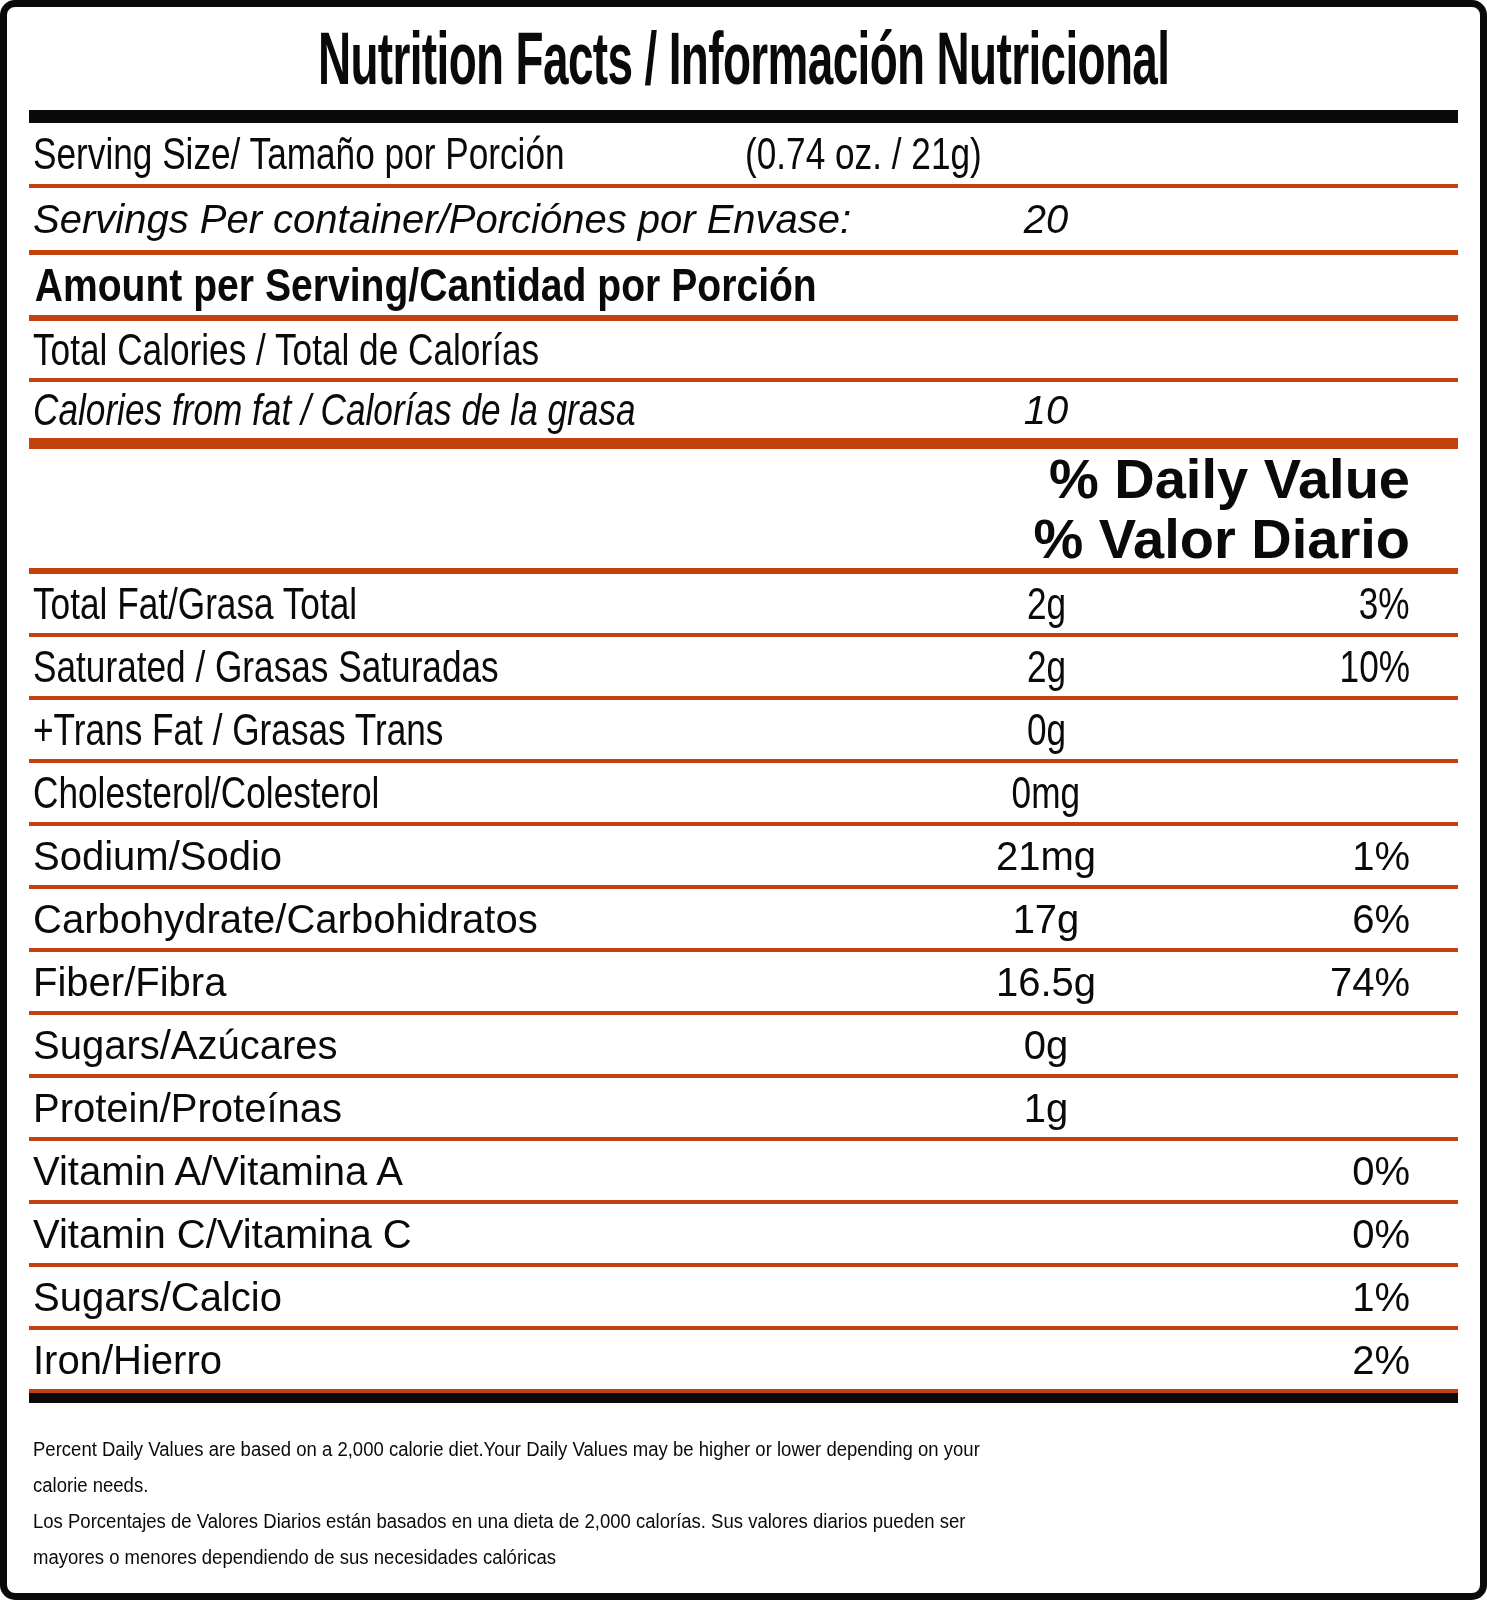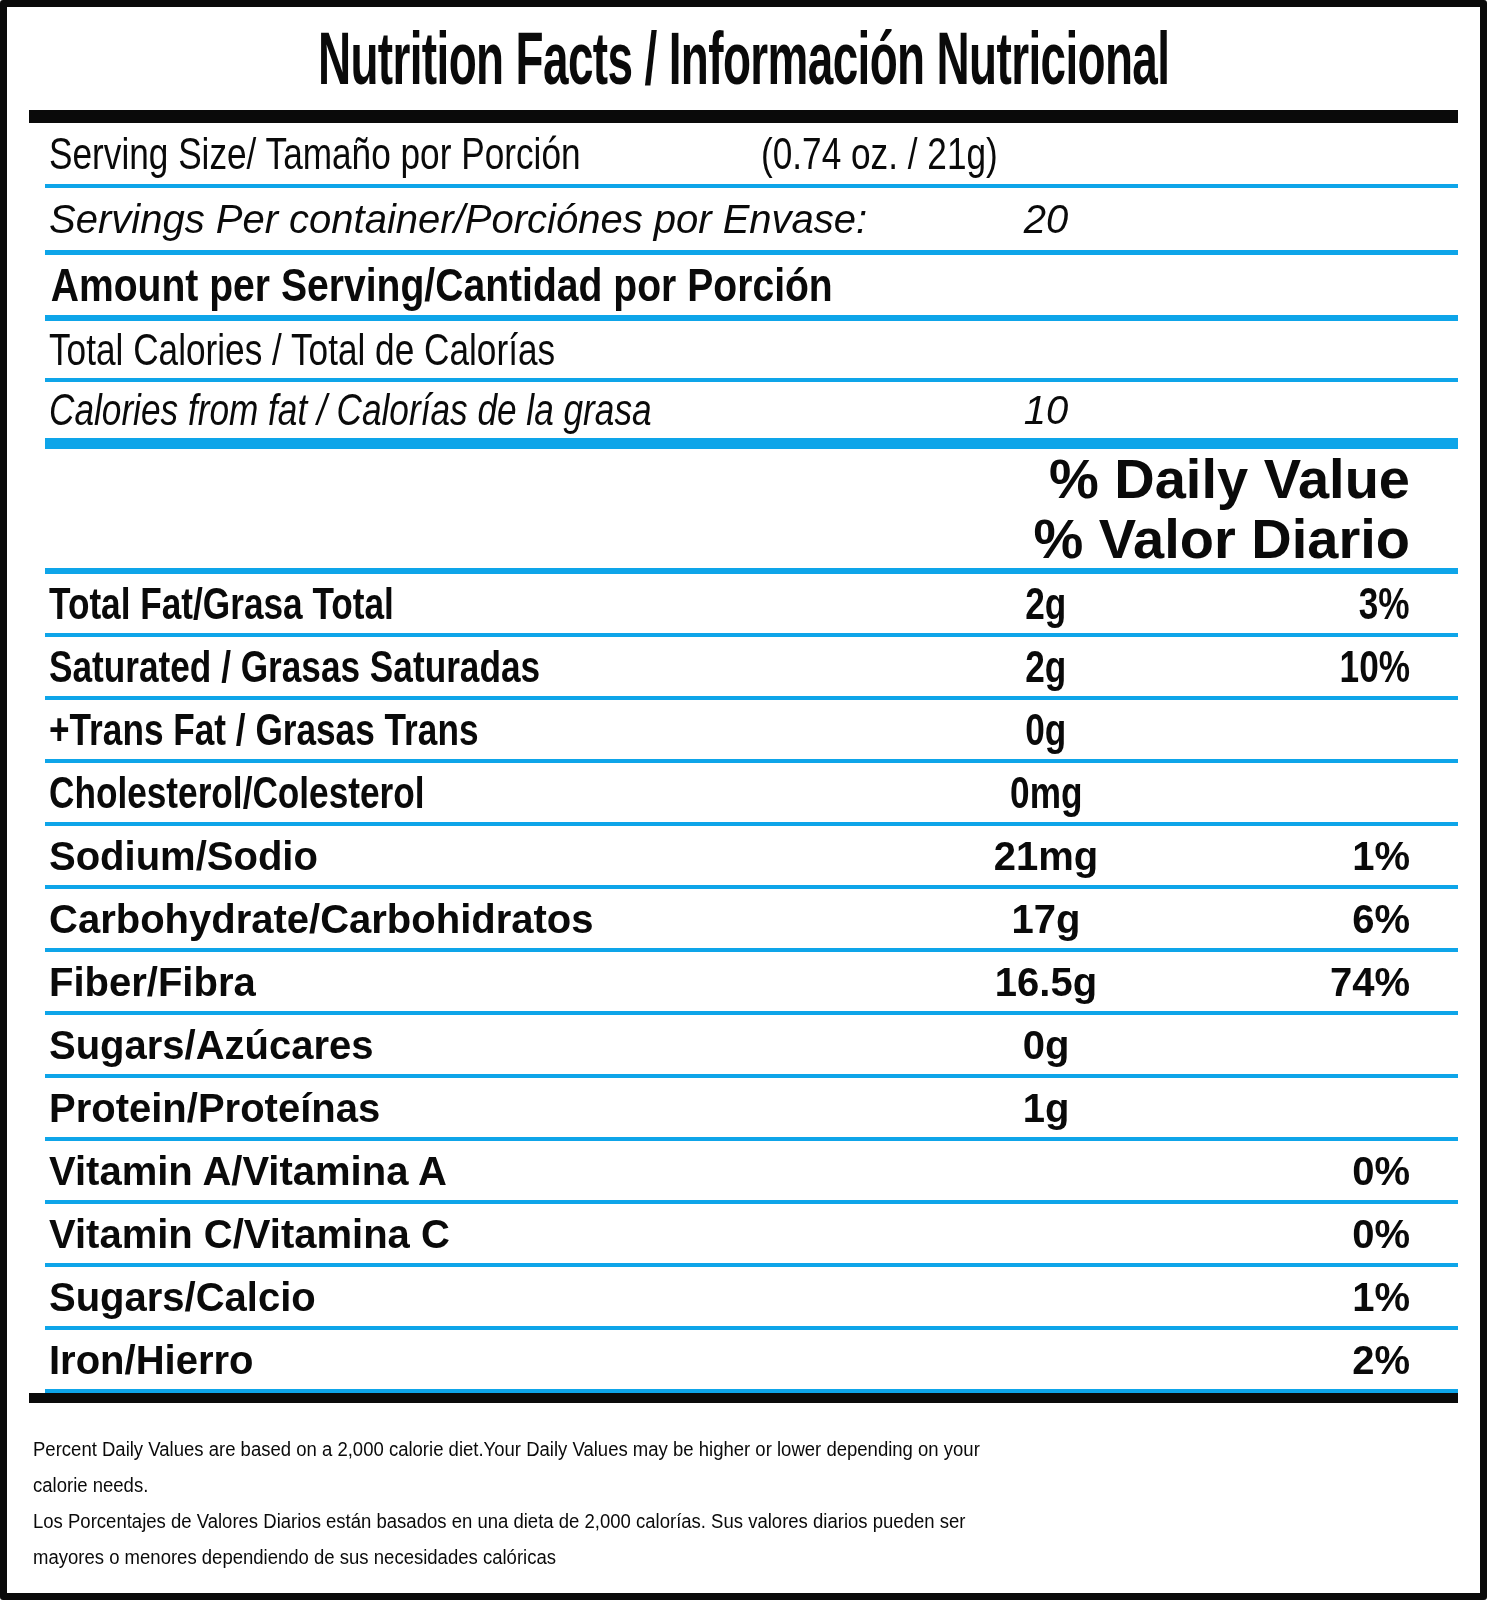--- a/index.html
+++ b/index.html
@@ -2,59 +2,58 @@
 <html><head>
 <meta charset="utf-8">
 <style>
   html,body { margin:0; padding:0; background:#ffffff; }
   .lbl {
     position:relative;
     width:1487px; height:1600px;
     box-sizing:border-box;
     background:#ffffff;
     border:7px solid #0a0a0a;
-    border-radius:3px;
+    border-radius:15px;
     overflow:hidden;
     color:#0a0a0a;
     font-family:"Liberation Sans", sans-serif;
   }
   .title-wrap { height:103px; display:flex; align-items:center; justify-content:center; }
   .title-text {
     font-size:74px; font-weight:bold; white-space:nowrap;
     letter-spacing:-1px;
     transform:scaleX(0.62);
   }
   .bar { height:13px; background:#0a0a0a; margin:0 22px; }
   .rows { margin:0 22px; font-size:40px; line-height:1; }
   .row {
     display:grid;
     grid-template-columns:1fr 320px 252px;
     align-items:center;
-    border-bottom:4px solid #0ea5e9;
-    margin-left:16px;
+    border-bottom:4px solid #c2410c;
   }
   .row.span1 { grid-template-columns:1fr; }
   .cell { white-space:nowrap; }
   .label-cell { padding-left:4px; text-align:left; }
   .value-cell { text-align:center; }
   .pct-cell   { text-align:right; padding-right:48px; }
 
   .nw { display:inline-block; white-space:nowrap; transform:scaleX(0.8); }
   .label-cell .nw, .flexrow .nw { transform-origin:0 50%; }
   .value-cell .nw { transform-origin:50% 50%; }
   .pct-cell .nw   { transform-origin:100% 50%; }
   .t44 { font-size:44px; }
 
   .h-serv   { height:61px; }
   .h-servings { height:62px; border-bottom-width:5px;font-style:italic; }
   .h-amount { height:60px; border-bottom-width:6px; }
   .h-cal    { height:57px; }
   .h-calfat { height:56px; border-bottom-width:11px;font-style:italic; }
   .h-dv     { height:119px; border-bottom-width:6px; }
-  .h-n      { height:59px;font-weight:bold; }
+  .h-n      { height:59px; }
 
   .flexrow { display:flex; align-items:center; gap:48px; }
 
   .amount-text { font-size:46px; font-weight:bold; transform:scaleX(0.85); transform-origin:0 50%; display:inline-block; white-space:nowrap; padding-left:2px; }
 
   .dv-cell { text-align:right; padding-right:48px; }
   .dv-line { font-size:56px; font-weight:bold; line-height:60px; }
 
   .endbar { height:10px; background:#0a0a0a; }
 

